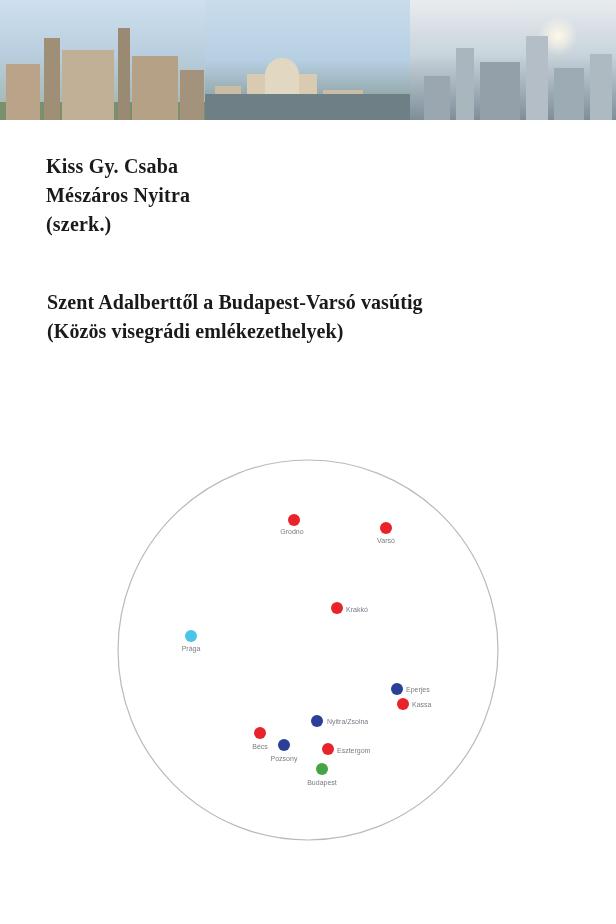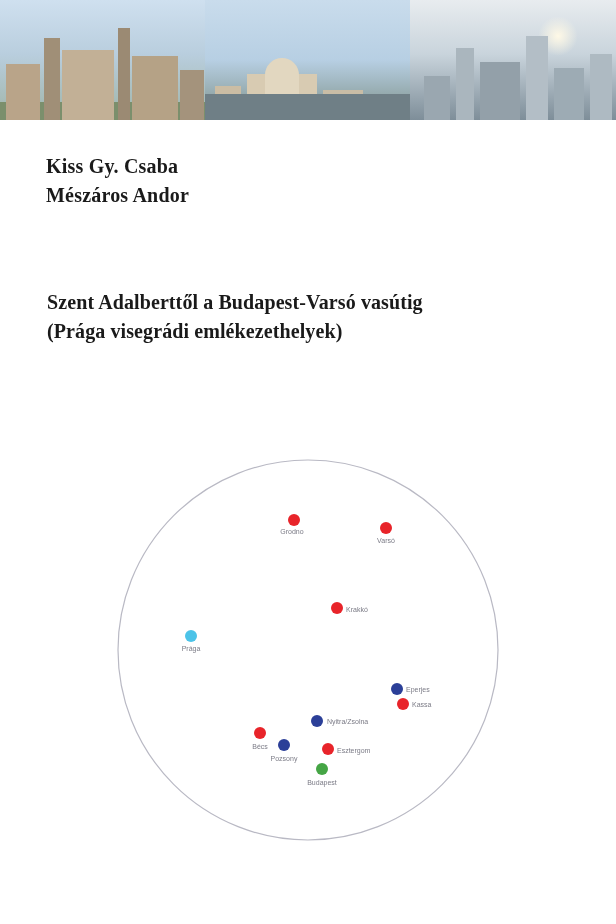--- a/index.html
+++ b/index.html
@@ -141,26 +141,27 @@
         <div class="bld b2"></div>
         <div class="bld b3"></div>
       <div class="bld b4"></div>
         <div class="bld b5"></div>
         <div class="bld b6"></div>
     </div>
   </div>
 
   <div class="authors">
     <div class="author-line">Kiss Gy. Csaba</div>
-    <div class="author-line">Mészáros Andor</div>
+    <div class="author-line">Mészáros Nyitra</div>
+    <div class="author-line">(szerk.)</div>
   </div>
 
   <div class="title-block">
     <div class="title-line">Szent Adalberttől a Budapest-Varsó vasútig</div>
-    <div class="title-line">(Prága visegrádi emlékezethelyek)</div>
+    <div class="title-line">(Közös visegrádi emlékezethelyek)</div>
   </div>
 
   <div class="map-wrap">
     <svg class="map-svg" width="400" height="420" viewBox="0 0 400 420">
       <circle id="map-circle" cx="200" cy="210" r="190" fill="none" stroke="#b9b9c4" stroke-width="1.2"></circle>
       <g id="map-points">
           <circle cx="186" cy="80" r="6" fill="#e8242a"></circle>
           <text x="184" y="94" text-anchor="middle" class="city-label">Grodno</text>
           <circle cx="278" cy="88" r="6" fill="#e8242a"></circle>
           <text x="278" y="103" text-anchor="middle" class="city-label">Varsó</text>

